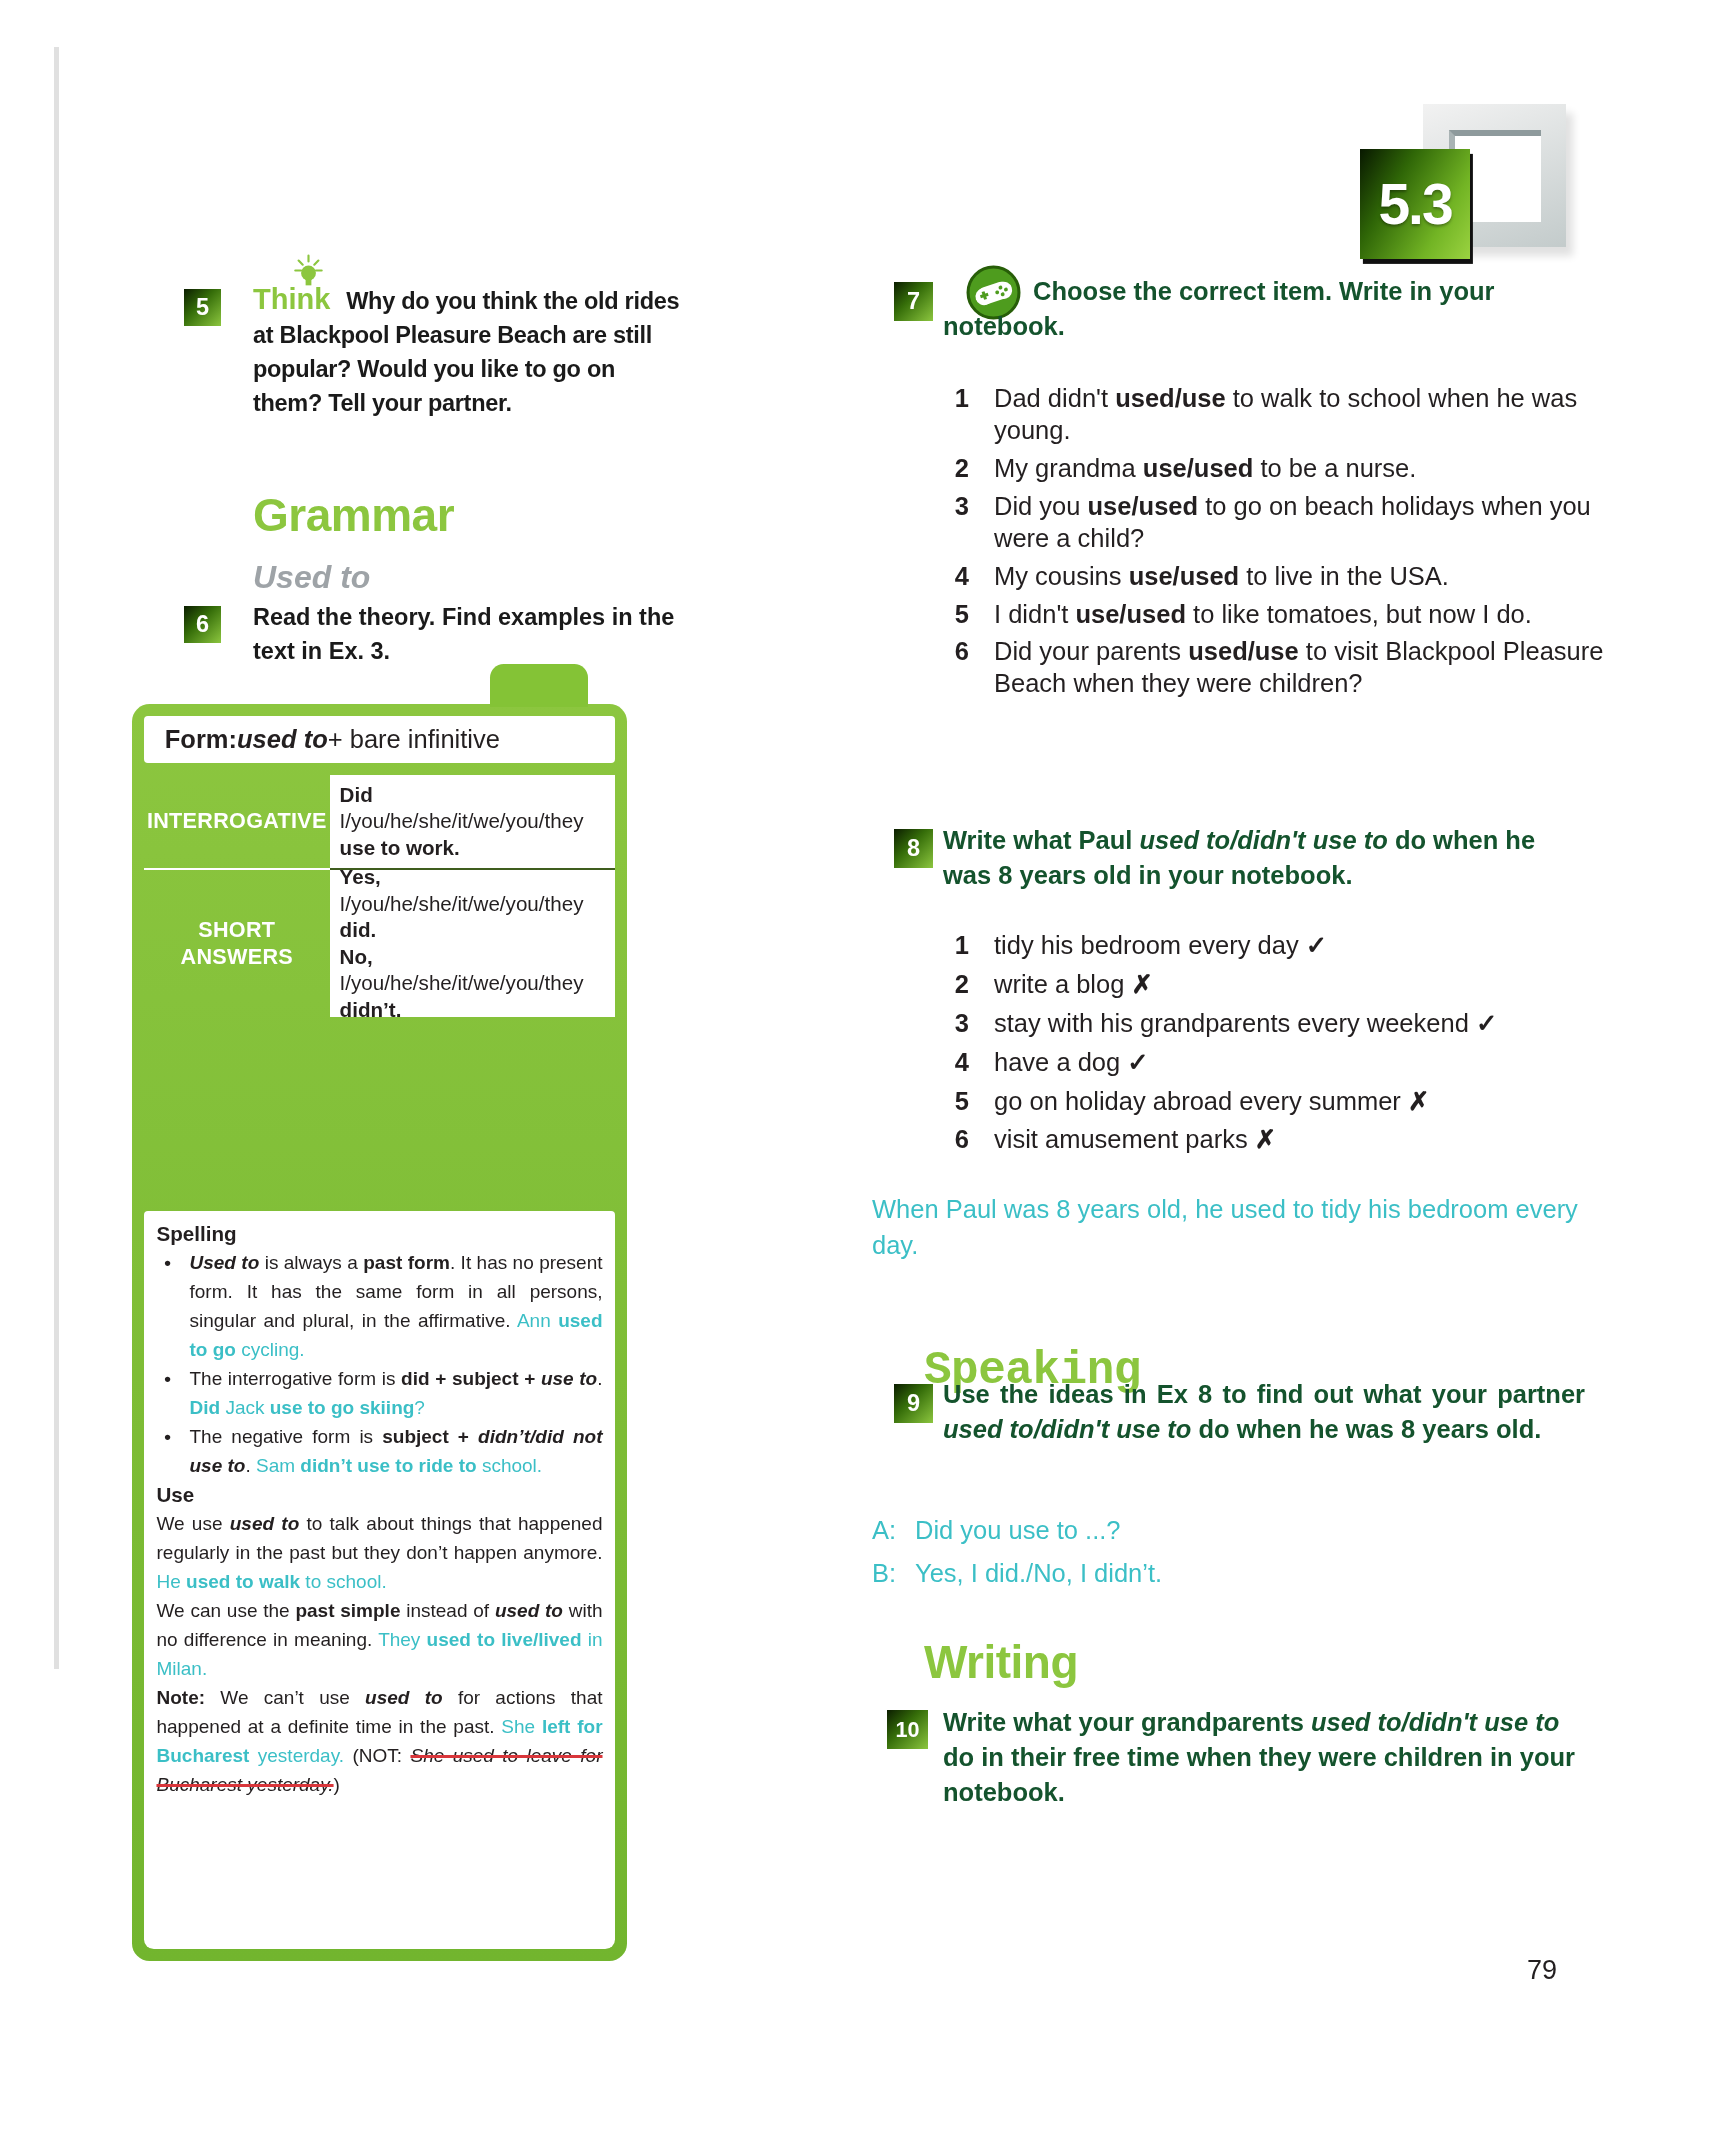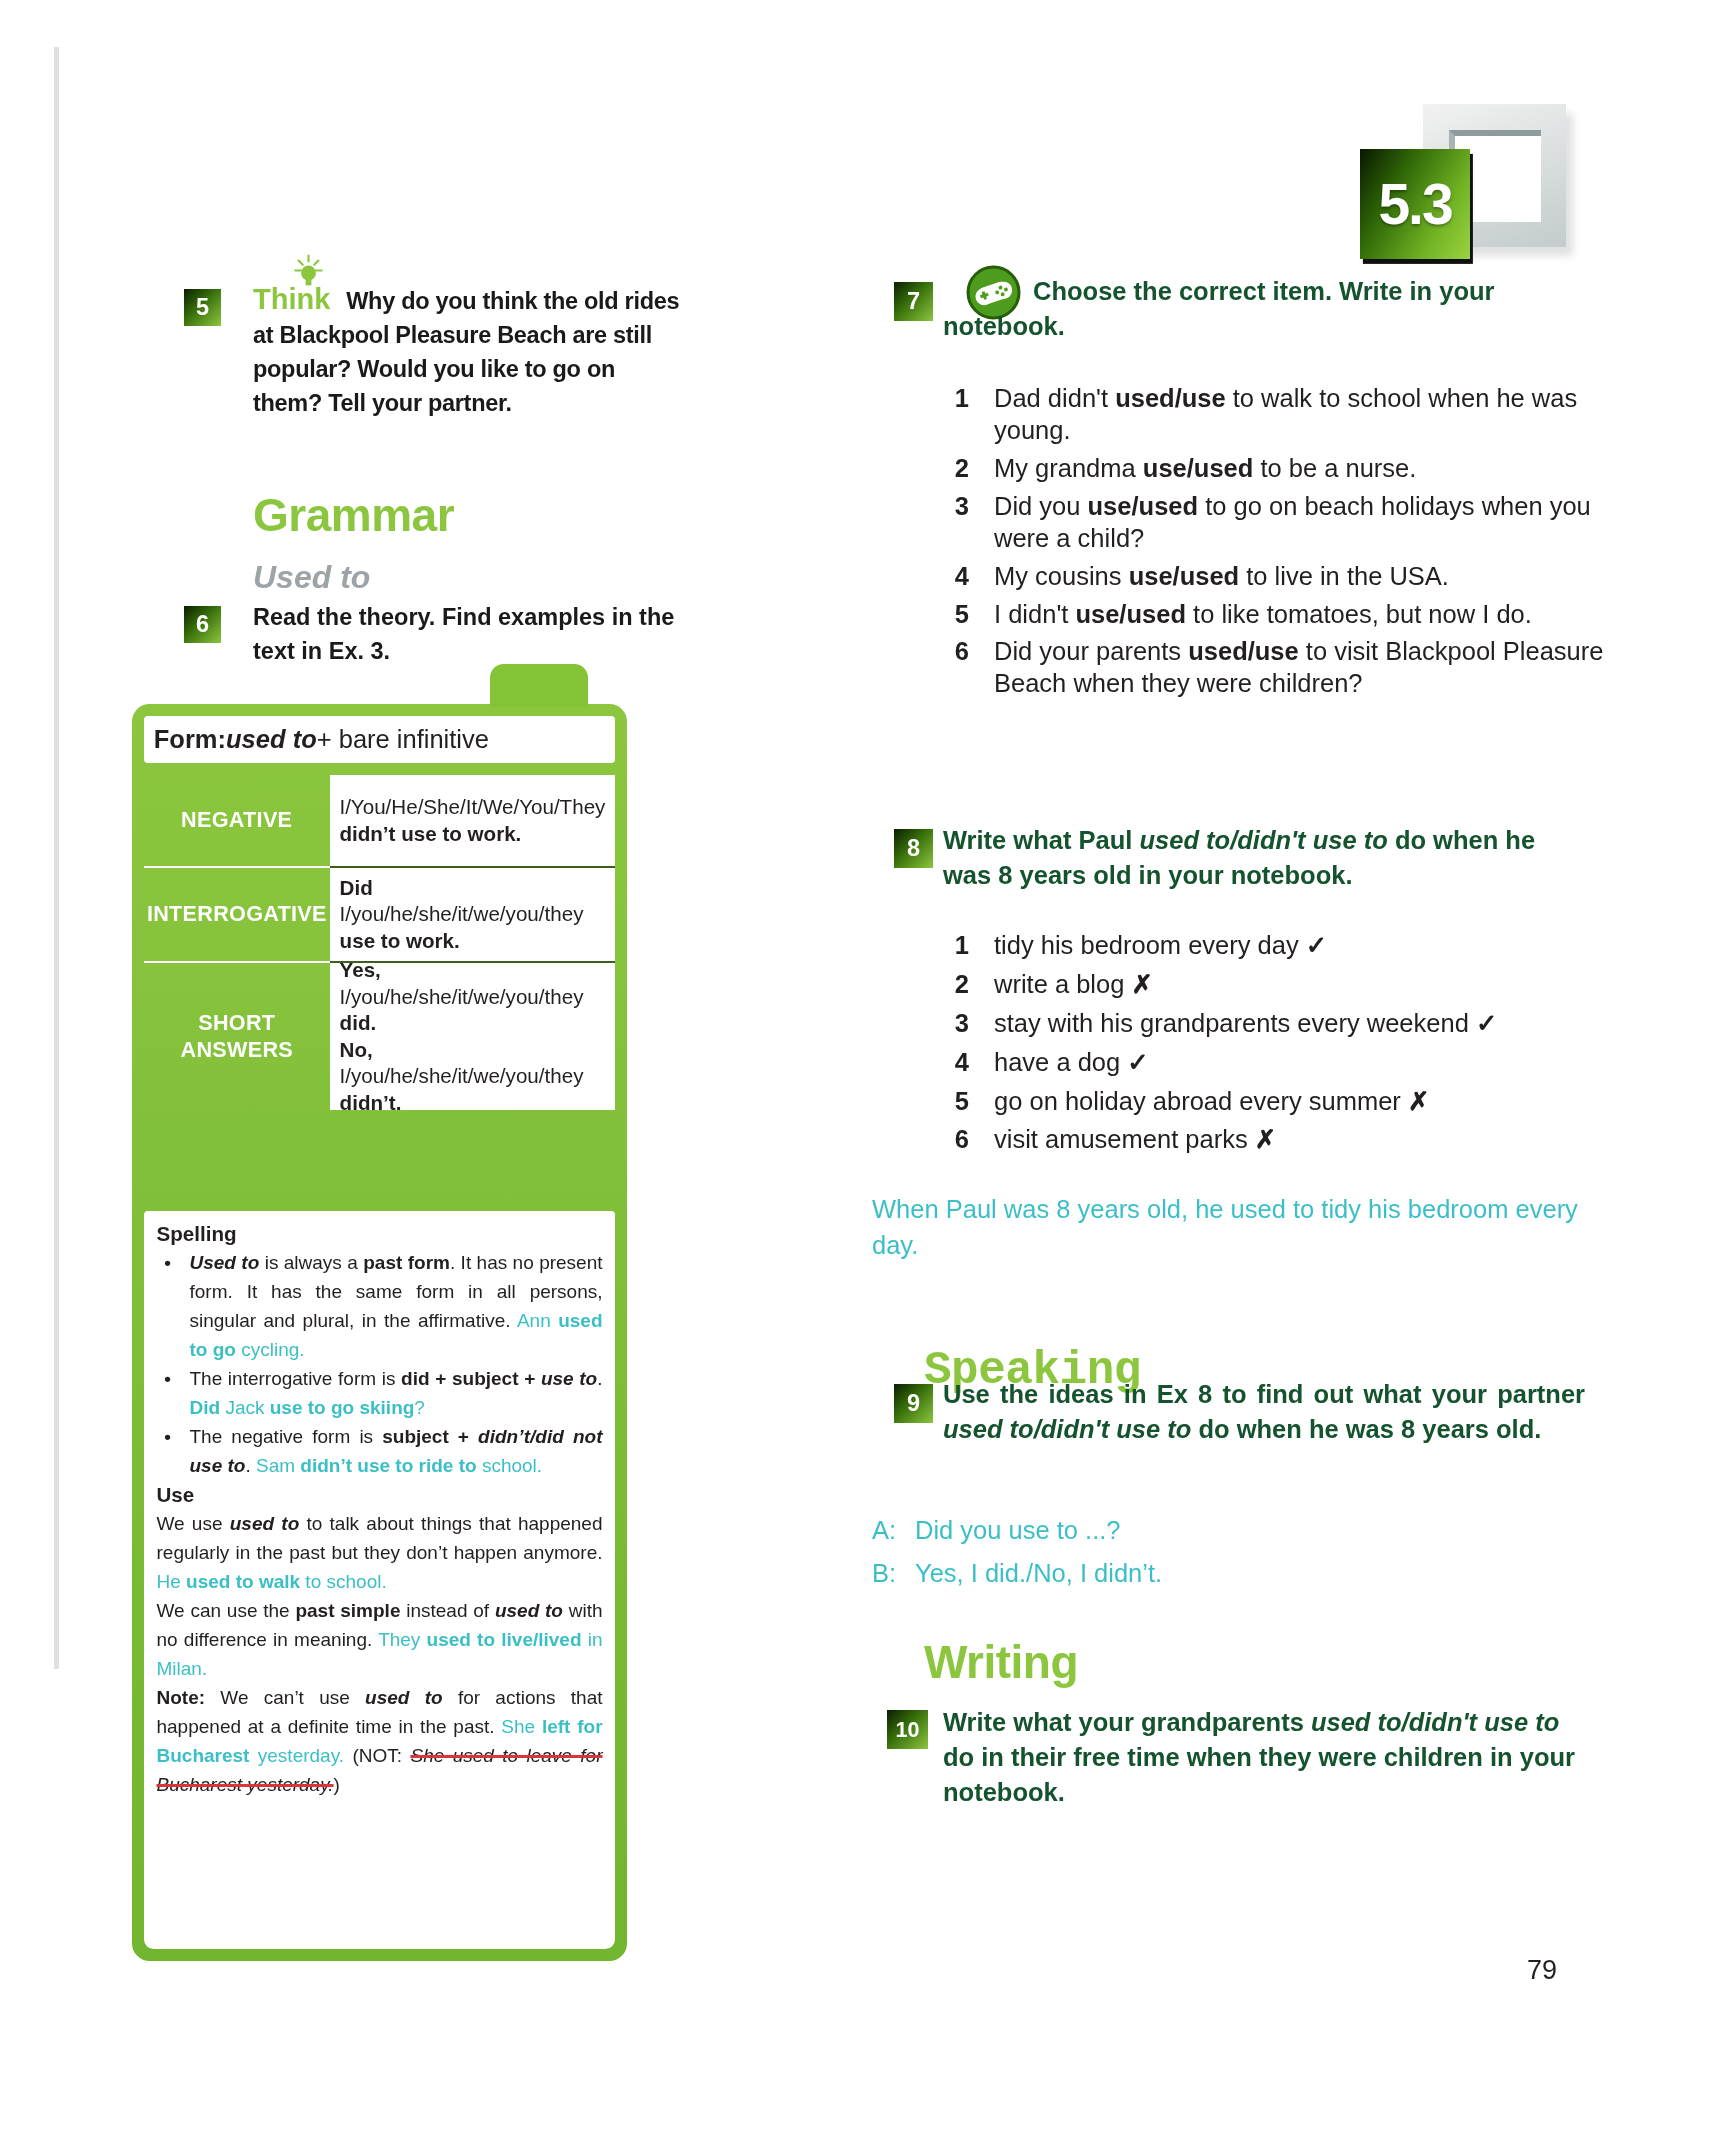--- a/index.html
+++ b/index.html
@@ -55,21 +55,21 @@
   #grammar-sub{position:absolute;left:253px;top:559px;color:#9ea3a7;font-weight:bold;font-style:italic;font-size:32px;}
   #badge6{left:184px;top:606px;}
   #ex6-text{left:253px;top:600px;width:431px;}
 
   
   #theory{position:absolute;left:132px;top:704px;width:495px;height:1257px;
           background:linear-gradient(180deg,#8cc63f 0%,#72b52e 100%);border-radius:17.6px;}
   #theory-tab{position:absolute;left:358px;top:-40px;width:98px;height:43px;background:#84c336;
           border-radius:13.7px 13.7px 0 0;}
   #form-bar{position:absolute;left:11.8px;top:11.8px;right:11.8px;height:47px;background:#fff;border-radius:3.9px;
-          display:flex;align-items:center;padding-left:10px;font-size:25.5px;}
+          display:flex;align-items:center;padding-left:21px;font-size:25.5px;}
   #gtable{position:absolute;left:11.8px;top:71px;right:11.8px;}
   .grow{display:flex;}
   .gl{width:186px;display:flex;align-items:center;justify-content:center;text-align:center;
       color:#fff;font-weight:bold;font-size:21.6px;letter-spacing:0.3px;line-height:26.5px;padding:0 5.9px;box-sizing:border-box;}
   .gc{flex:1;background:#fff;font-size:20.6px;line-height:26.5px;padding:7.8px 9.8px;box-sizing:border-box;
       display:flex;flex-direction:column;justify-content:center;}
   .grow:not(:last-child) .gl{border-bottom:2.9px solid #ffffff;}
   .grow:not(:last-child) .gc{border-bottom:2px solid #3f5d1e;}
   #grow-0,#grow-1{height:93px;}
   #grow-2{height:95px;}
@@ -151,26 +151,20 @@
 
   <div id="theory">
     <div id="theory-tab"></div>
     <div id="form-bar">
         <span class="s-b">Form: </span>
         <span class="s-bi">used to</span>
         <span> + bare infinitive</span>
       </div>
 
     <div id="gtable">
-      <div class="grow" id="grow-1">
-        <div class="gl">NEGATIVE</div>
-        <div class="gc">
-            <div><span>I/You/He/She/It/We/You/They </span><span class="s-b">didn’t use to work.</span></div>
-          </div>
-      </div>
       <div class="grow" id="grow-2">
         <div class="gl">INTERROGATIVE</div>
         <div class="gc">
             <div><span class="s-b">Did</span><span> I/you/he/she/it/we/you/they </span><span class="s-b">use to work.</span></div>
           </div>
       </div>
       <div class="grow" id="grow-3">
         <div class="gl">SHORT ANSWERS</div>
         <div class="gc">
             <div><span class="s-b">Yes,</span><span> I/you/he/she/it/we/you/they </span><span class="s-b">did.</span><br><span class="s-b">No,</span><span> I/you/he/she/it/we/you/they </span><span class="s-b">didn’t.</span></div>

